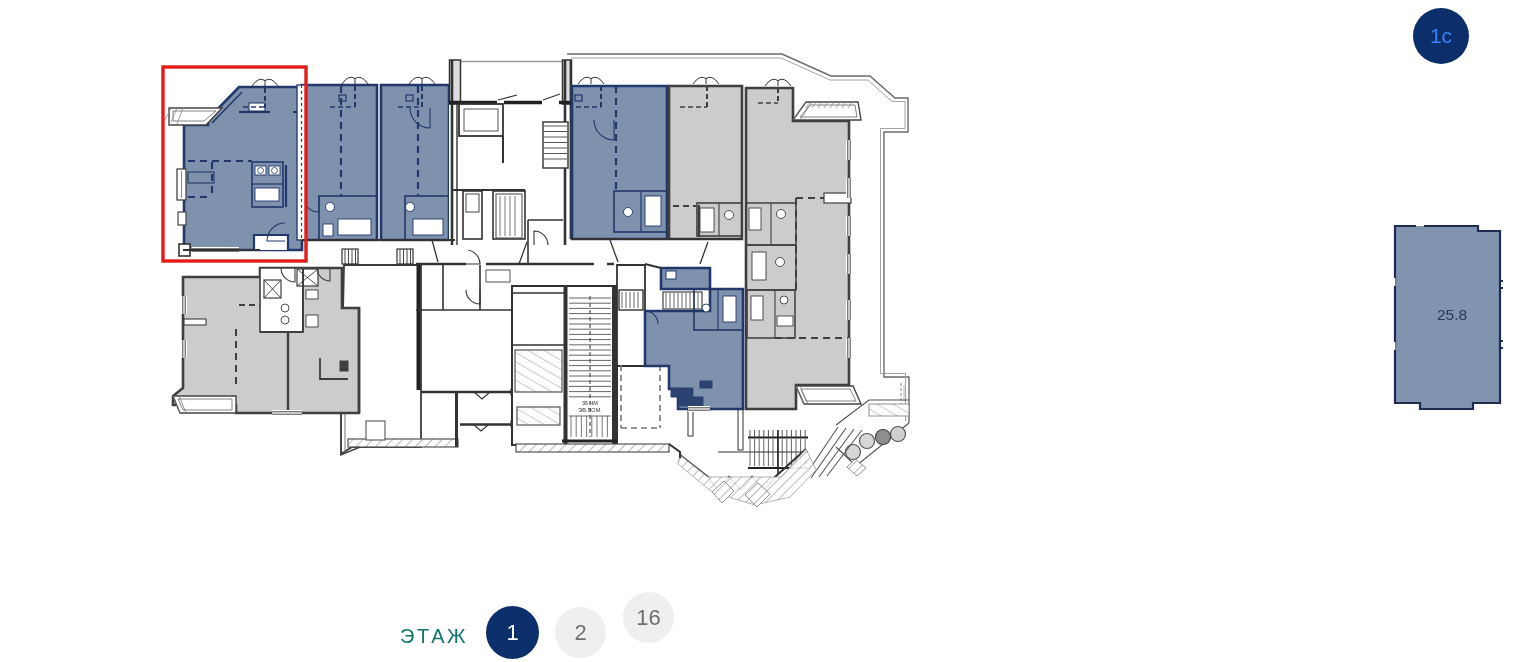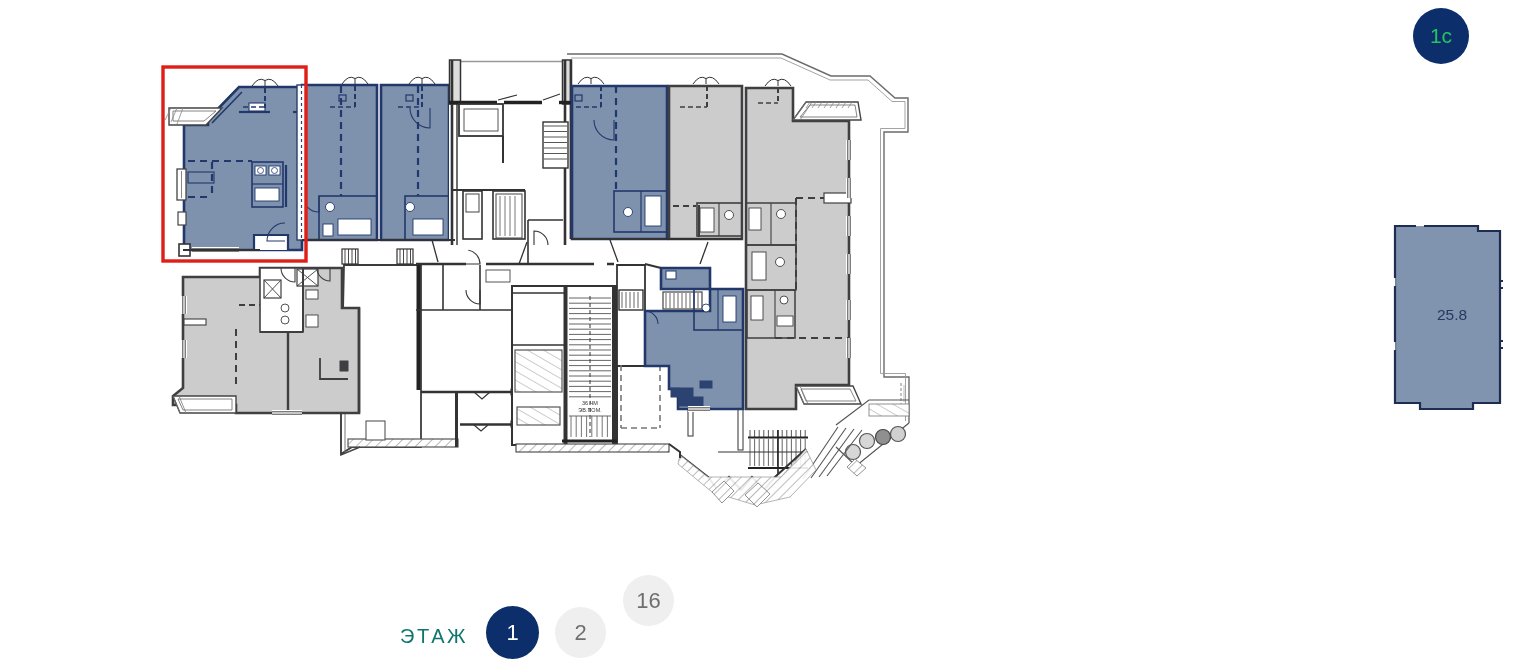--- a/index.html
+++ b/index.html
@@ -1,16 +1,16 @@
 <!DOCTYPE html>
 <html><head><meta charset="utf-8">
 <style>
 html,body{margin:0;padding:0;background:#fff;}
 body{width:1536px;height:662px;font-family:"Liberation Sans",sans-serif;overflow:hidden;position:relative;}
-.badge{position:absolute;left:1413px;top:8px;width:56px;height:56px;border-radius:50%;background:#0c2e6b;color:#22c55e;
+.badge{position:absolute;left:1413px;top:8px;width:56px;height:56px;border-radius:50%;background:#0c2e6b;color:#3b82f6;
   display:flex;align-items:center;justify-content:center;font-size:21px;}
 .lbl{position:absolute;left:400px;top:629px;font-size:20px;letter-spacing:2.6px;color:#0f766e;line-height:15px;}
 .fbtn{position:absolute;border-radius:50%;background:#efeff0;color:#6f6f6f;display:flex;align-items:center;
   justify-content:center;font-size:22px;}
 .fbtn.sel{background:#0c2e6b;color:#fff;}
 </style></head><body>
 
 <svg width="1536" height="662" viewBox="0 0 1536 662">
 <defs>
 <pattern id="hatch" width="7" height="7" patternTransform="rotate(45)" patternUnits="userSpaceOnUse">
@@ -472,13 +472,13 @@
 </svg>
 
 <div class="badge">1с</div>
 
 <div class="lbl">ЭТАЖ</div>
 
 <div class="fbtn sel" style="left:486px;top:606px;width:53px;height:53px;">1</div>
 
 <div class="fbtn" style="left:555px;top:607px;width:51px;height:51px;">2</div>
 
-<div class="fbtn" style="left:623px;top:575px;width:51px;height:51px;">16</div>
+<div class="fbtn" style="left:623px;top:592px;width:51px;height:51px;">16</div>
 
 </body></html>

